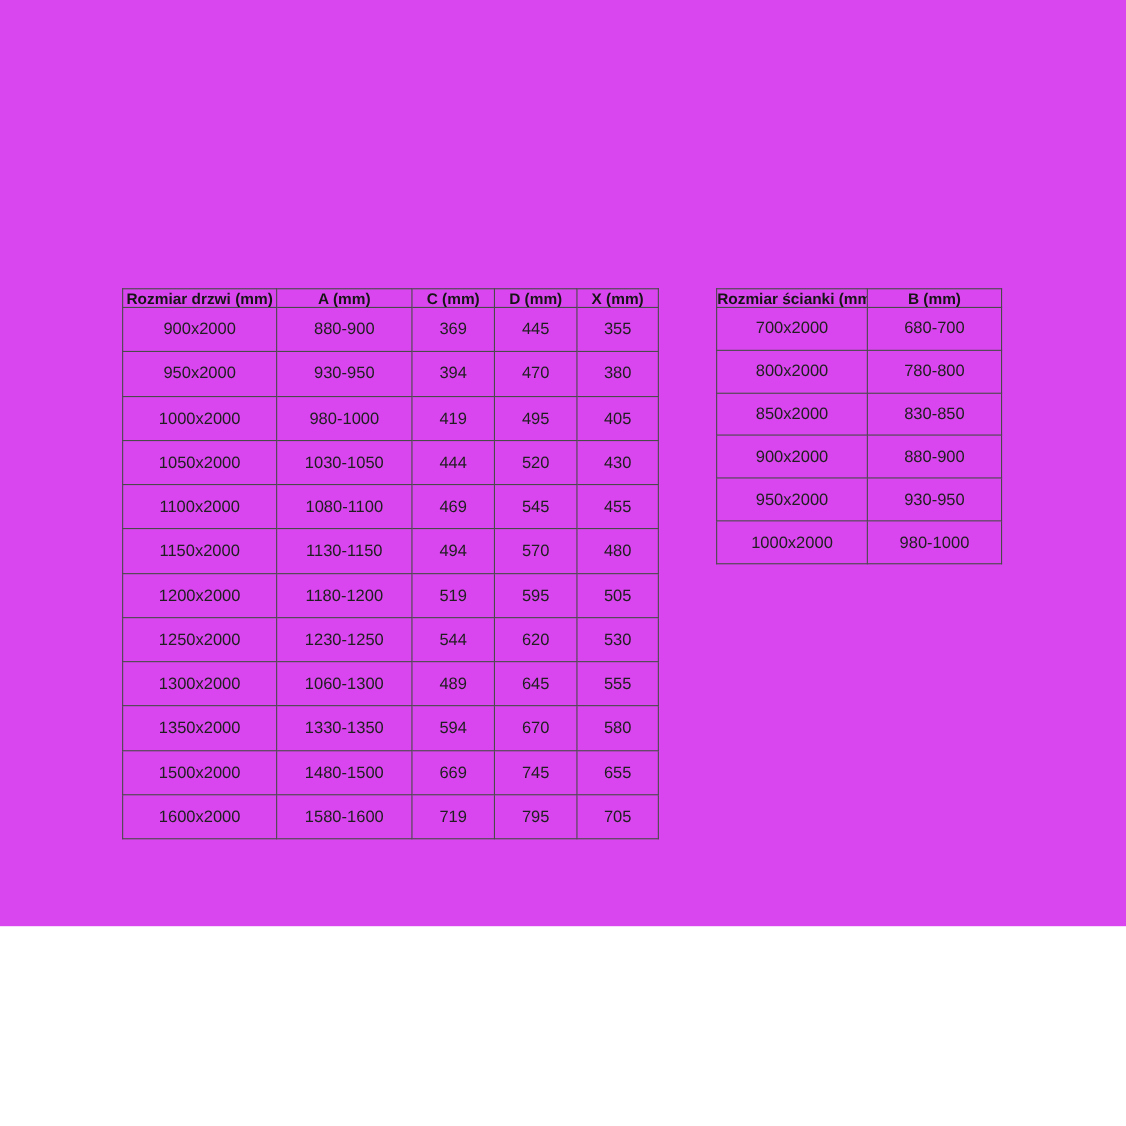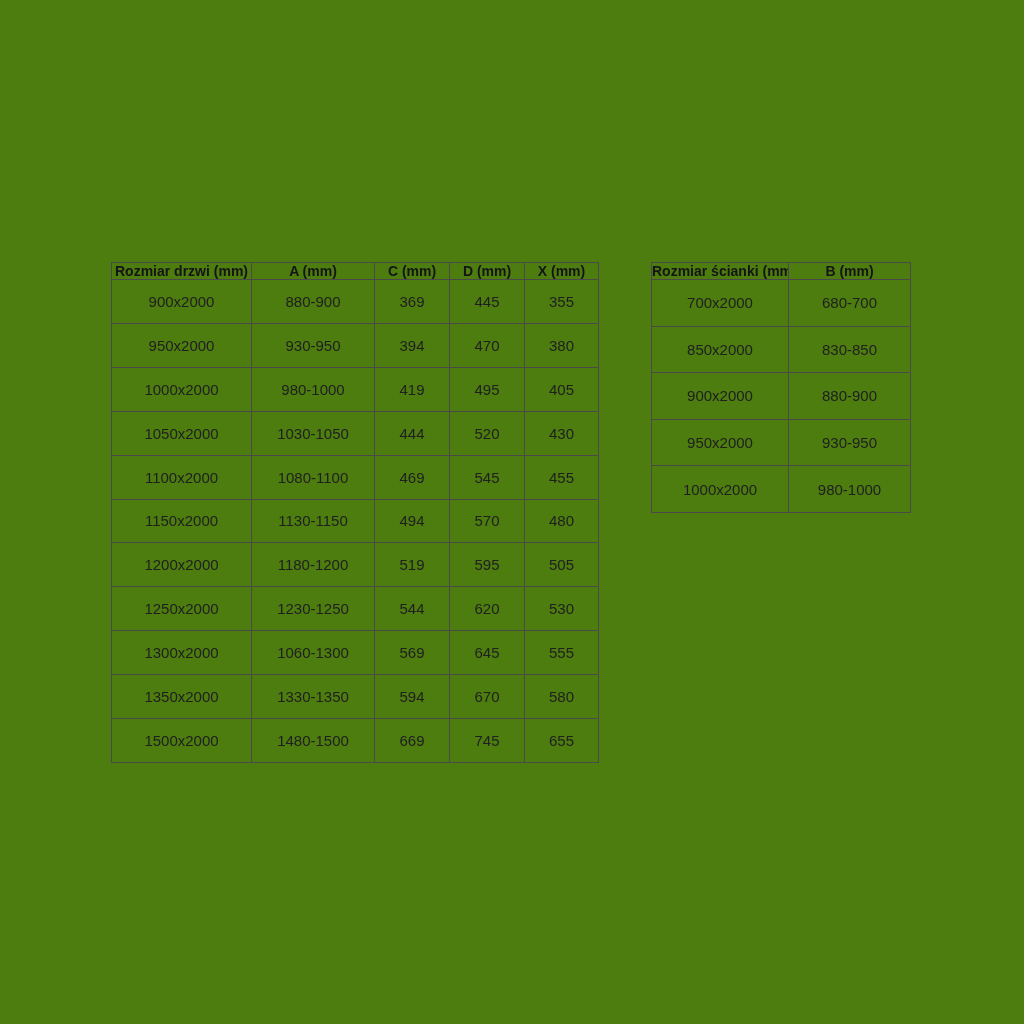--- a/index.html
+++ b/index.html
@@ -7,22 +7,22 @@
     padding: 0;
     width: 1024px;
     height: 1024px;
     background: #ffffff;
     font-family: "Liberation Sans", sans-serif;
     overflow: hidden;
   }
   .canvas {
     position: relative;
     width: 1024px;
-    height: 1024px;
-    background: #4d7c0f;
+    height: 842px;
+    background: #d946ef;
   }
   table.spec-table {
     position: absolute;
     border-collapse: collapse;
     table-layout: fixed;
     color: #1f1f1f;
   }
   table.spec-table th,
   table.spec-table td {
     border: 1px solid #4a4a4a;
@@ -129,37 +129,44 @@
         <tr>
           <td>1250x2000</td>
           <td>1230-1250</td>
           <td>544</td>
           <td>620</td>
           <td>530</td>
         </tr>
         <tr>
           <td>1300x2000</td>
           <td>1060-1300</td>
-          <td>569</td>
+          <td>489</td>
           <td>645</td>
           <td>555</td>
         </tr>
         <tr>
           <td>1350x2000</td>
           <td>1330-1350</td>
           <td>594</td>
           <td>670</td>
           <td>580</td>
         </tr>
         <tr>
           <td>1500x2000</td>
           <td>1480-1500</td>
           <td>669</td>
           <td>745</td>
           <td>655</td>
+        </tr>
+        <tr>
+          <td>1600x2000</td>
+          <td>1580-1600</td>
+          <td>719</td>
+          <td>795</td>
+          <td>705</td>
         </tr>
       </tbody>
     </table>
 
   <table id="walls-table" class="spec-table">
     <colgroup>
       <col style="width:137px">
       <col style="width:122px">
     </colgroup>
   <thead>
@@ -167,20 +174,24 @@
           <th>Rozmiar ścianki (mm)</th>
           <th>B (mm)</th>
         </tr>
       </thead>
       <tbody>
         <tr>
           <td>700x2000</td>
           <td>680-700</td>
         </tr>
         <tr>
+          <td>800x2000</td>
+          <td>780-800</td>
+        </tr>
+        <tr>
           <td>850x2000</td>
           <td>830-850</td>
         </tr>
         <tr>
           <td>900x2000</td>
           <td>880-900</td>
         </tr>
         <tr>
           <td>950x2000</td>
           <td>930-950</td>

